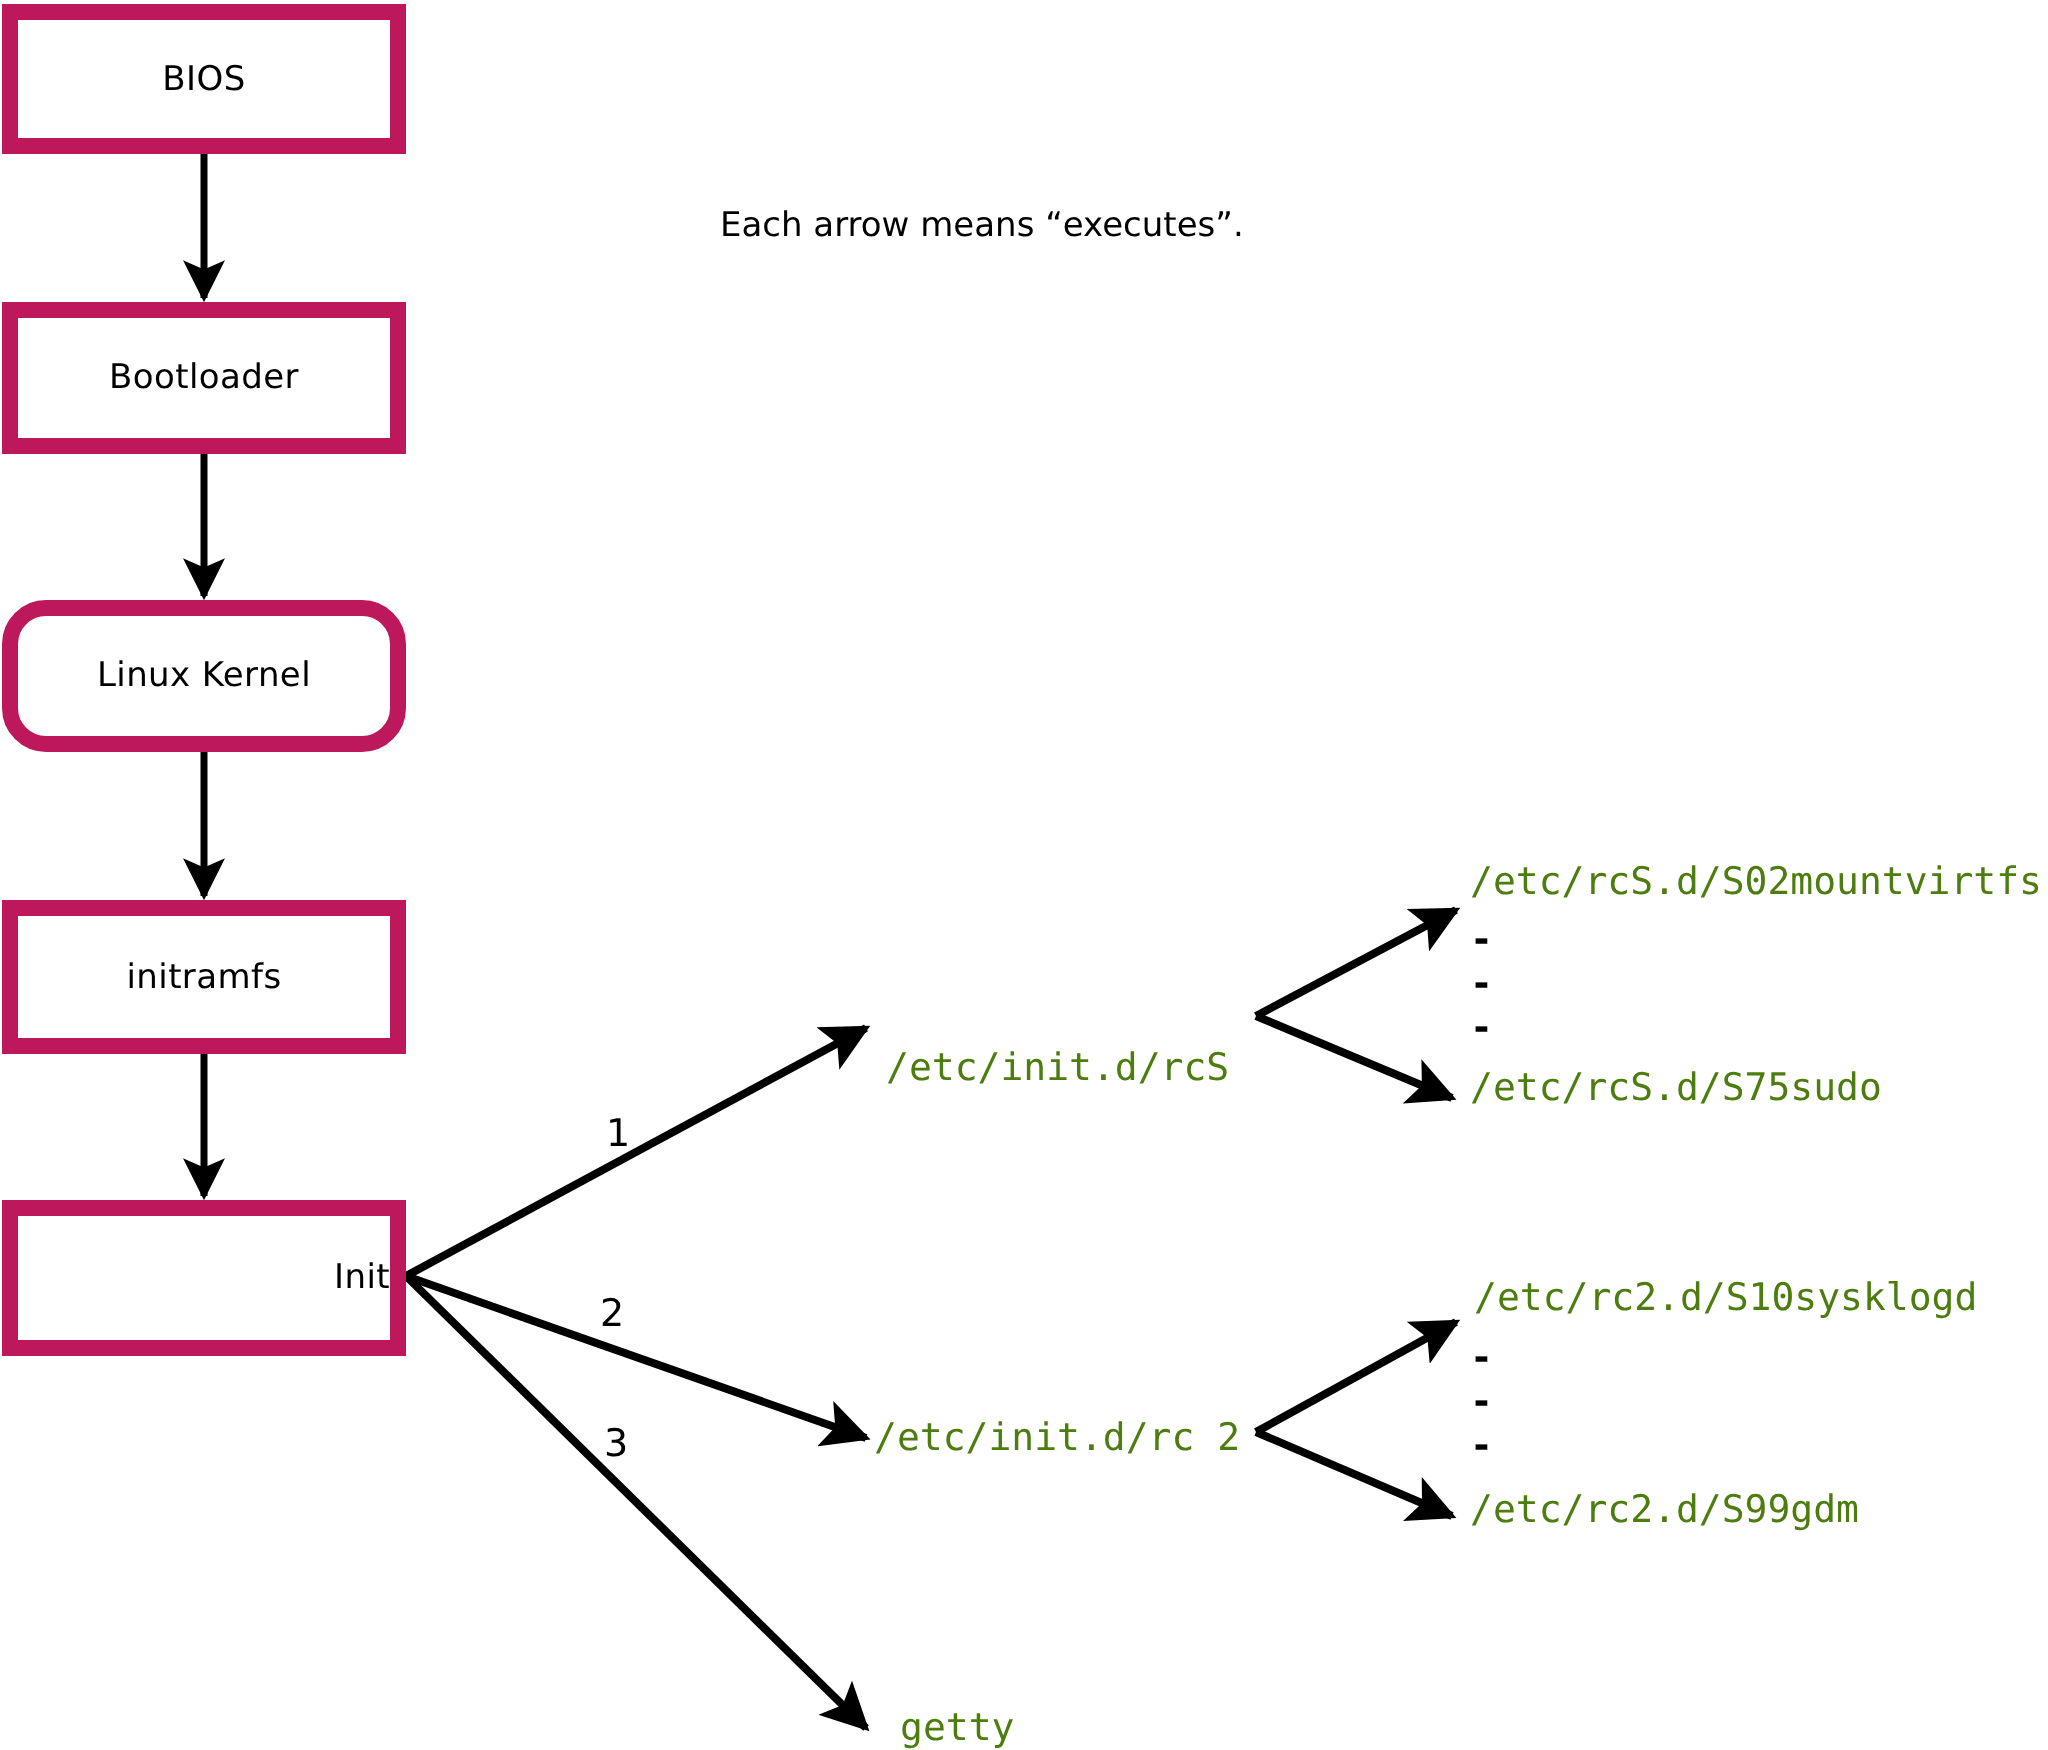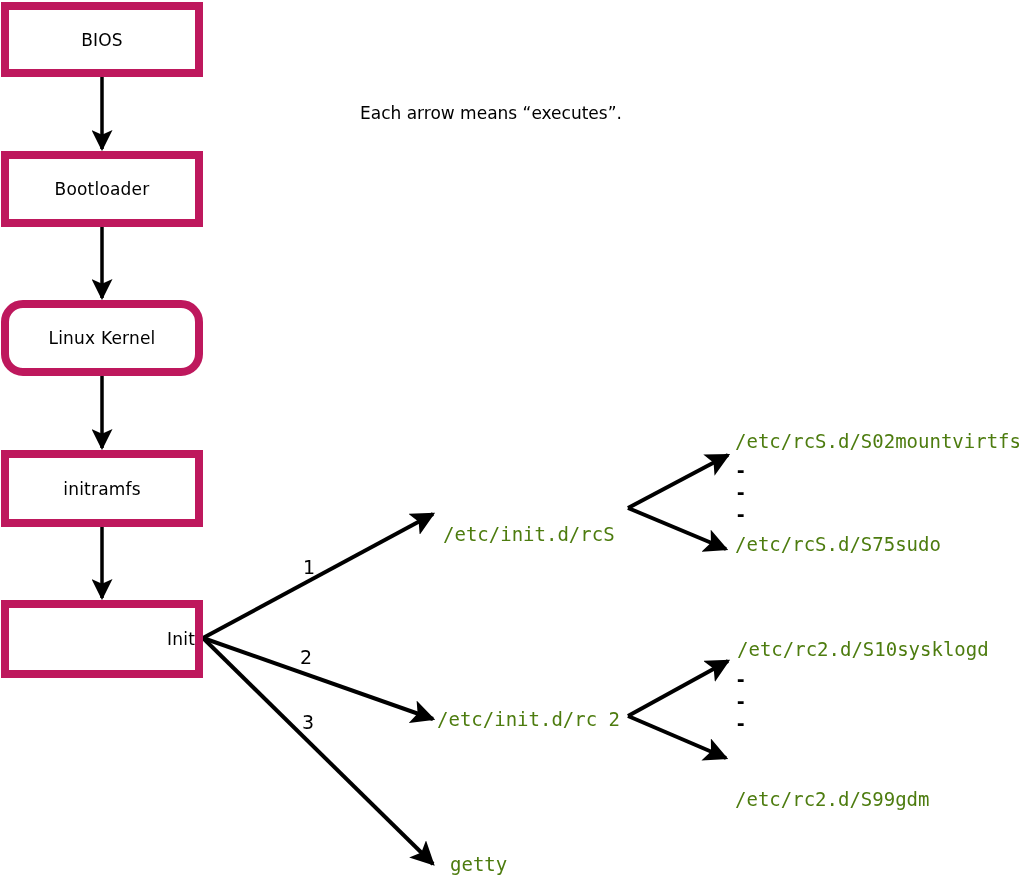--- a/index.html
+++ b/index.html
@@ -140,15 +140,15 @@
   <div class="mono-label" style="left:735px; top:432px;">/etc/rcS.d/S02mountvirtfs</div>
   <div class="dash" style="left:735px; top:461px;">-</div>
   <div class="dash" style="left:735px; top:483px;">-</div>
   <div class="dash" style="left:735px; top:505px;">-</div>
   <div class="mono-label" style="left:735px; top:535px;">/etc/rcS.d/S75sudo</div>
 
   <div class="mono-label" style="left:737px; top:640px;">/etc/rc2.d/S10sysklogd</div>
   <div class="dash" style="left:735px; top:670px;">-</div>
   <div class="dash" style="left:735px; top:692px;">-</div>
   <div class="dash" style="left:735px; top:714px;">-</div>
-  <div class="mono-label" style="left:735px; top:746px;margin-top:44px;">/etc/rc2.d/S99gdm</div>
+  <div class="mono-label" style="left:735px; top:746px;">/etc/rc2.d/S99gdm</div>
 
 </div>
 
 </body></html>

